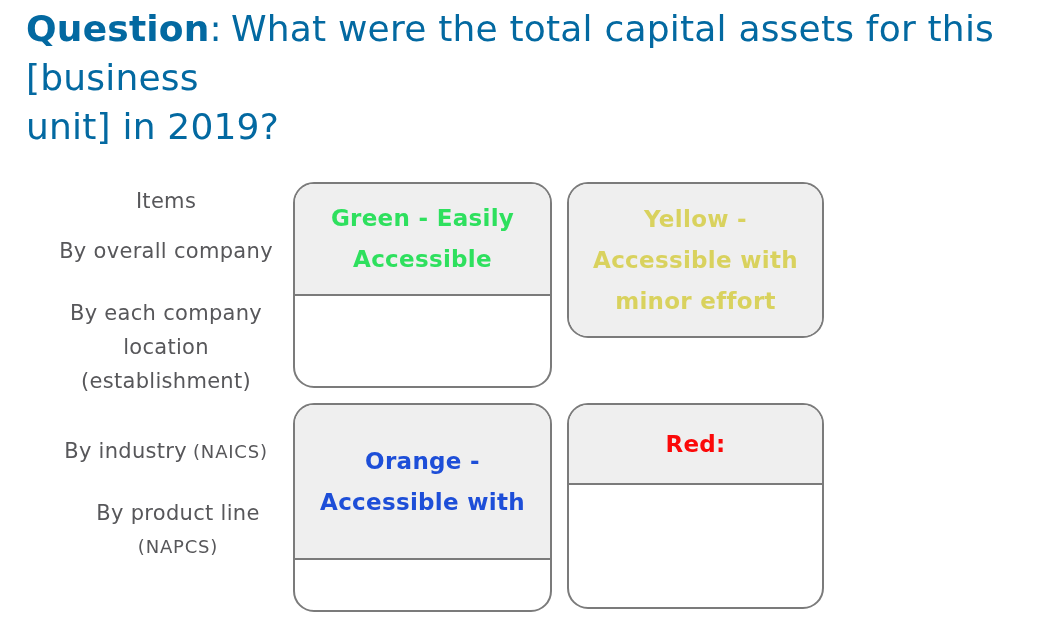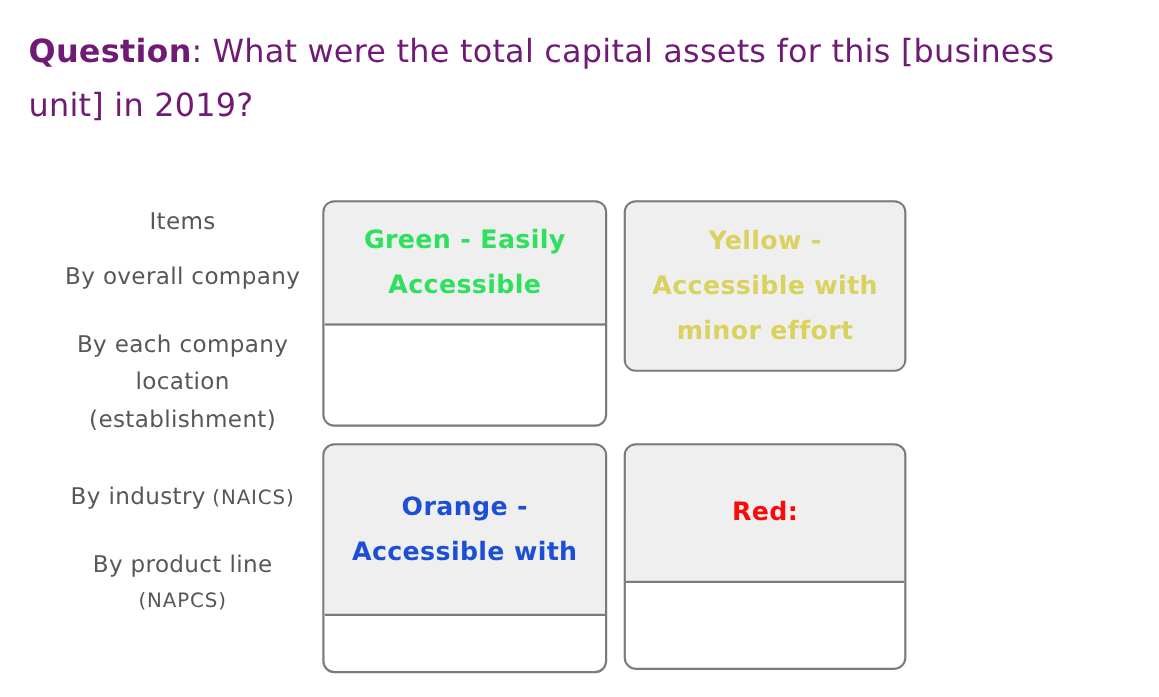--- a/index.html
+++ b/index.html
@@ -13,25 +13,25 @@
     width: 1054px;
     height: 634px;
     background: #ffffff;
     overflow: hidden;
   }
 
   
   .question {
     position: absolute;
     left: 26px;
-    top: 22px;
+    top: 4px;
     width: 1015px;
-    font-size: 29px;
+    font-size: 36px;
     line-height: 49px;
-    color: #701a75;
+    color: #0369a1;
     letter-spacing: 0.2px;
   }
   .question .q-label { font-weight: 700; }
   .question .q-text { margin-left: 9px; }
 
   
   .row-label {
     position: absolute;
     left: 0;
     width: 332px;
@@ -42,21 +42,21 @@
     letter-spacing: 0.3px;
   }
   .acronym { font-size: 18px; letter-spacing: 0.8px; }
   .acronym-pre { margin-right: 6px; }
 
   
   .box {
     position: absolute;
     box-sizing: border-box;
     border: 2px solid #7b7b7b;
-    border-radius: 11px;
+    border-radius: 21px;
     background: #ffffff;
     overflow: hidden;
   }
   .box-header {
     box-sizing: border-box;
     background: #efefef;
     border-bottom: 2px solid #7b7b7b;
     display: flex;
     flex-direction: column;
     justify-content: center;
@@ -69,27 +69,27 @@
   }
   .box-body { background: #ffffff; }
 
   .box-green  { left: 293px; top: 182px; width: 259px; height: 206px; }
   .box-green .box-header  { height: 112px; }
   .box-yellow { left: 567px; top: 182px; width: 257px; height: 156px; }
   .box-yellow .box-header { height: 155px; }
   .box-orange { left: 293px; top: 403px; width: 259px; height: 209px; }
   .box-orange .box-header { height: 155px; }
   .box-red    { left: 567px; top: 403px; width: 257px; height: 206px; }
-  .box-red .box-header    { height: 125px; }
+  .box-red .box-header    { height: 80px; }
 
   .pos-items    { top: 184px; }
   .pos-overall  { top: 234px; }
   .pos-location { top: 296px; }
   .pos-industry { top: 434px; }
-  .pos-product  { top: 496px; }
+  .pos-product  { top: 496px; padding-left: 12px; }
 </style>
 </head>
 <body>
 
 <div id="canvas">
 
   <div class="question">
     <div><span class="q-label">Question</span><span>:</span><span class="q-text">What were the total capital assets for this [business</span></div>
     <div><span>unit] in 2019?</span></div>
   </div>

